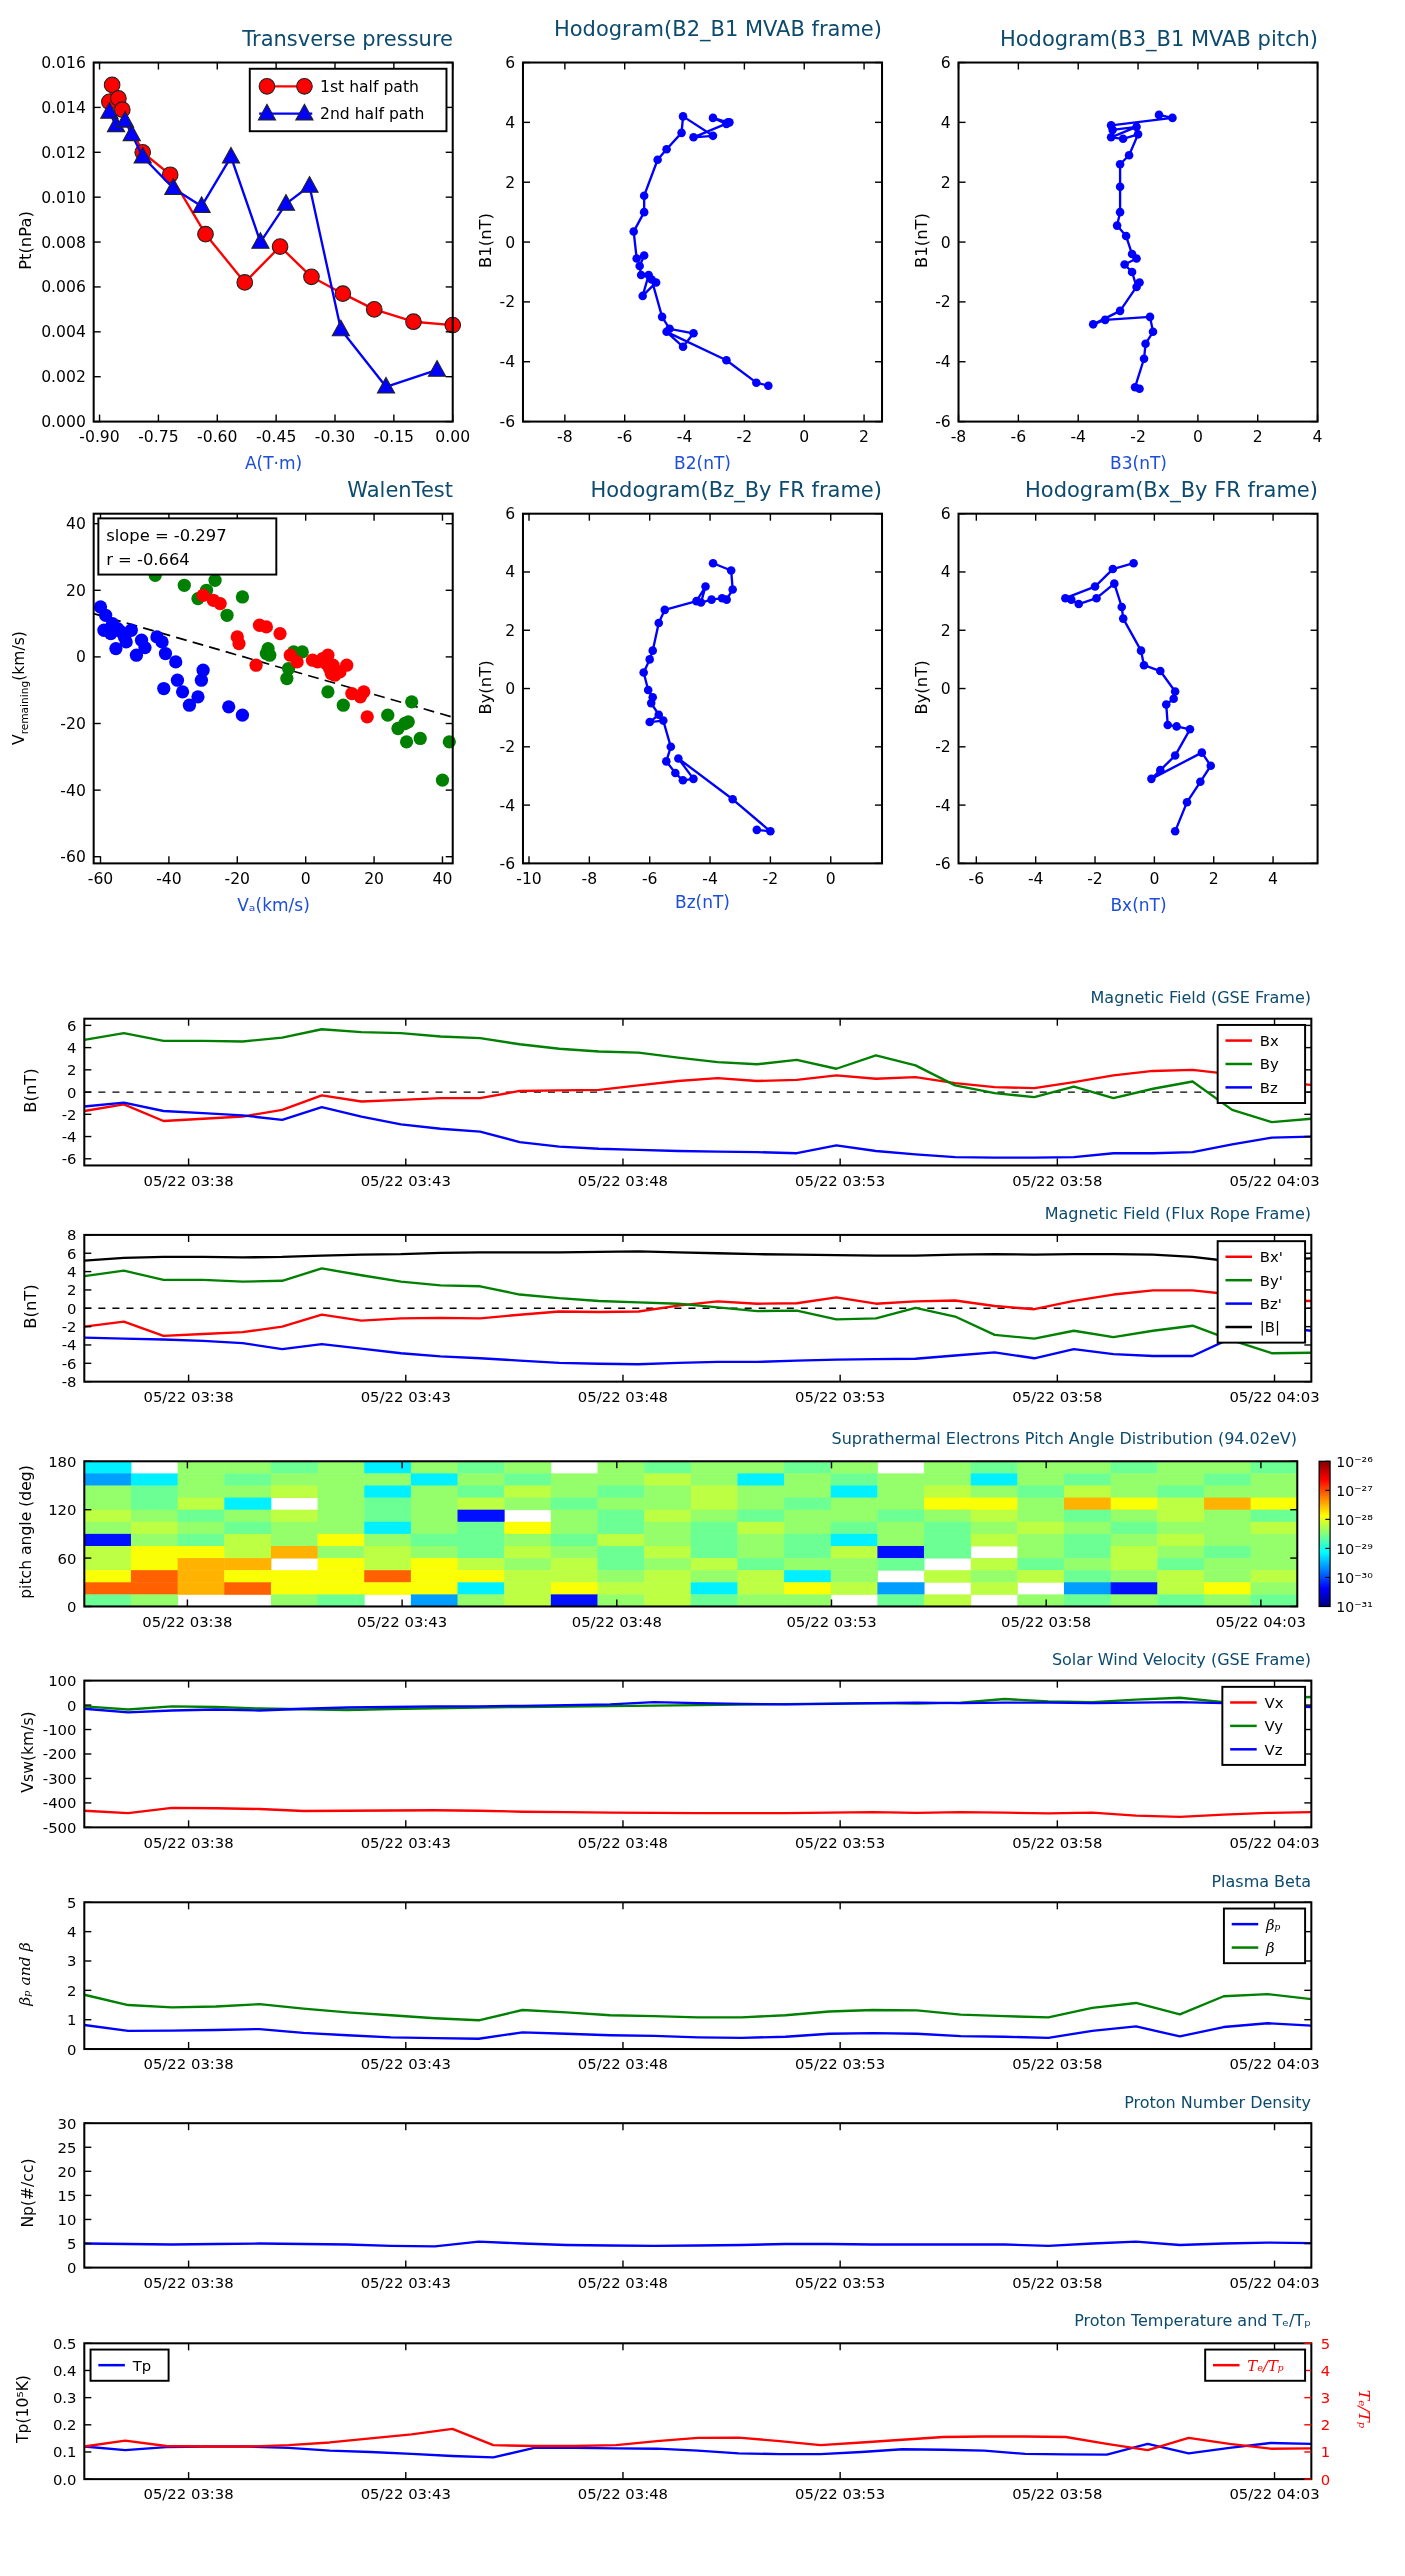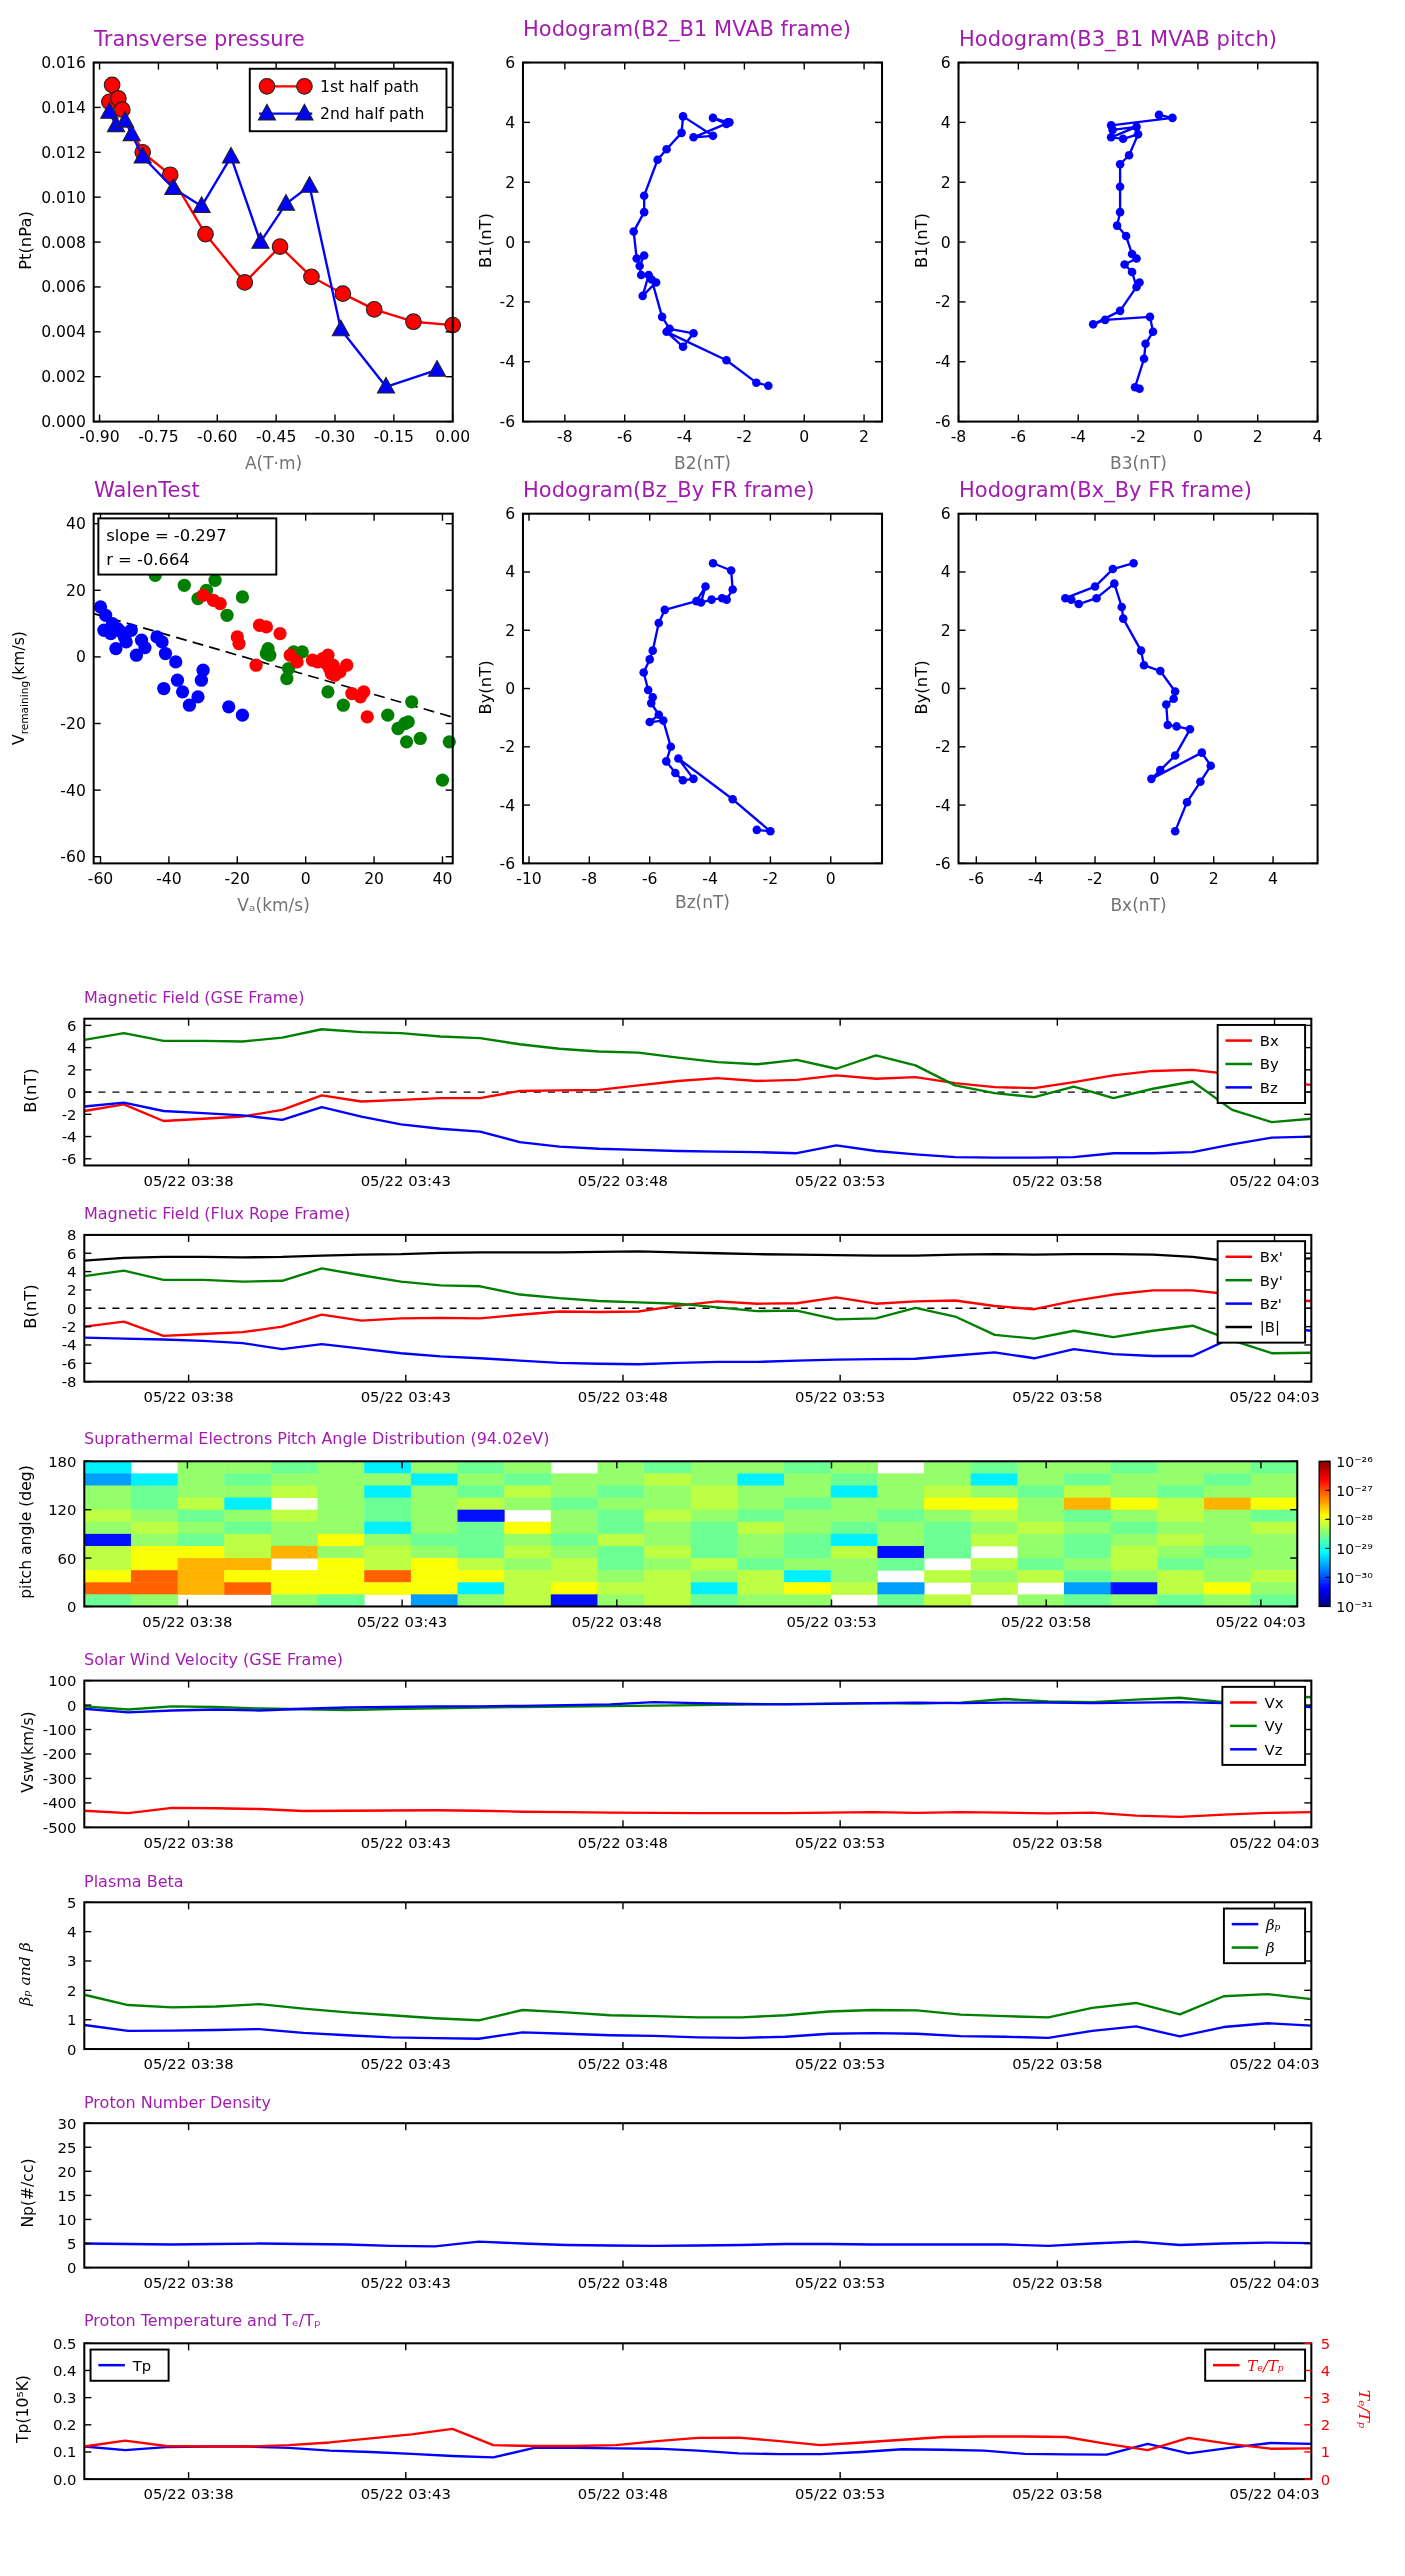--- a/index.html
+++ b/index.html
@@ -1,20 +1,20 @@
 <!DOCTYPE html>
 <html style="font-size:12.5px"><head>
 <meta charset="utf-8">
 <style>
   html,body{margin:0;padding:0;background:#fff;}
   #figure{position:relative;width:1405px;height:2576px;background:#fff;font-family:"DejaVu Sans",sans-serif;color:#000;}
   #fig{position:absolute;left:0;top:0;}
-  .ptitle{position:absolute;text-align:left;font-size:21px;color:#a21caf;white-space:nowrap;}
+  .ptitle{position:absolute;text-align:right;font-size:21px;color:#0c4a6e;white-space:nowrap;}
   .ptitle.small{font-size:16px;}
-  .xlab{position:absolute;text-align:center;font-size:17px;color:#737373;}
+  .xlab{position:absolute;text-align:center;font-size:17px;color:#1d4ed8;}
   .ylab{position:absolute;width:234px;text-align:center;font-size:16.4px;color:#000;transform:rotate(-90deg);white-space:nowrap;}
   .ylab.small{font-size:15.6px;}
   .ylab.right{transform:rotate(90deg);}
   .math{font-family:"DejaVu Serif",serif;font-style:italic;}
   .red{color:#ff0000;}
   .sub{font-size:0.68em;vertical-align:sub;}
 </style>
 </head>
 <body>
 

